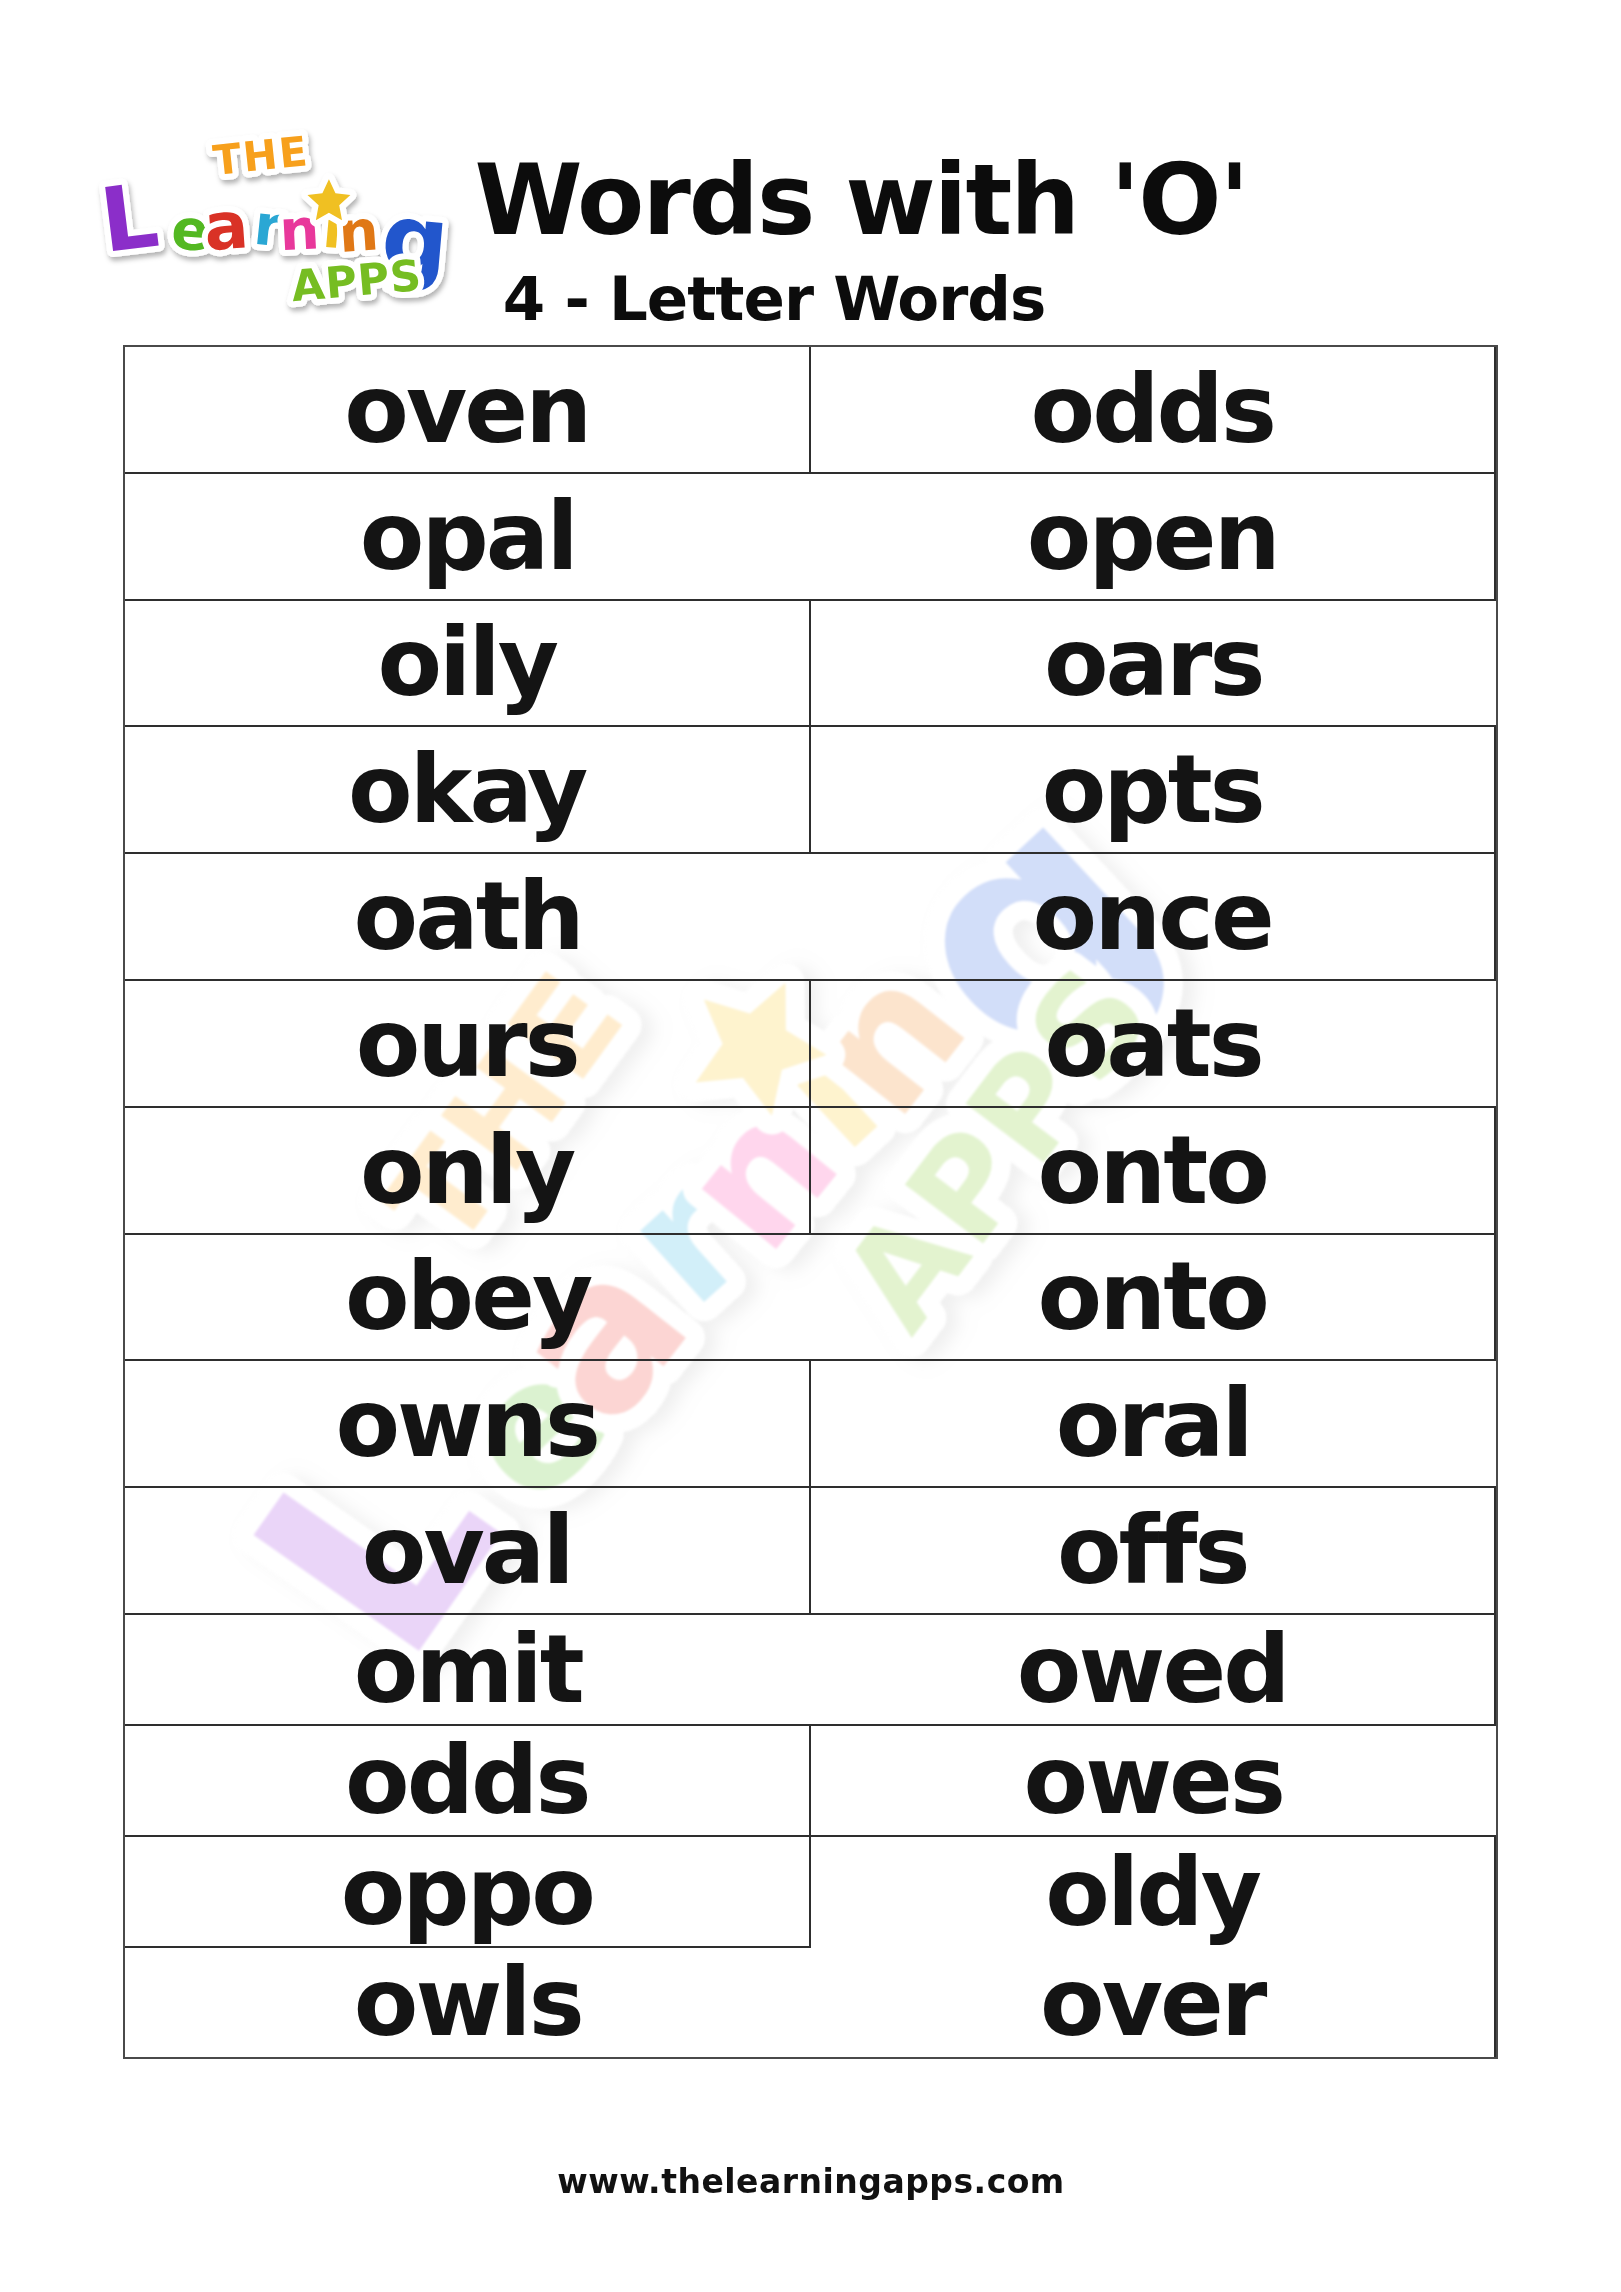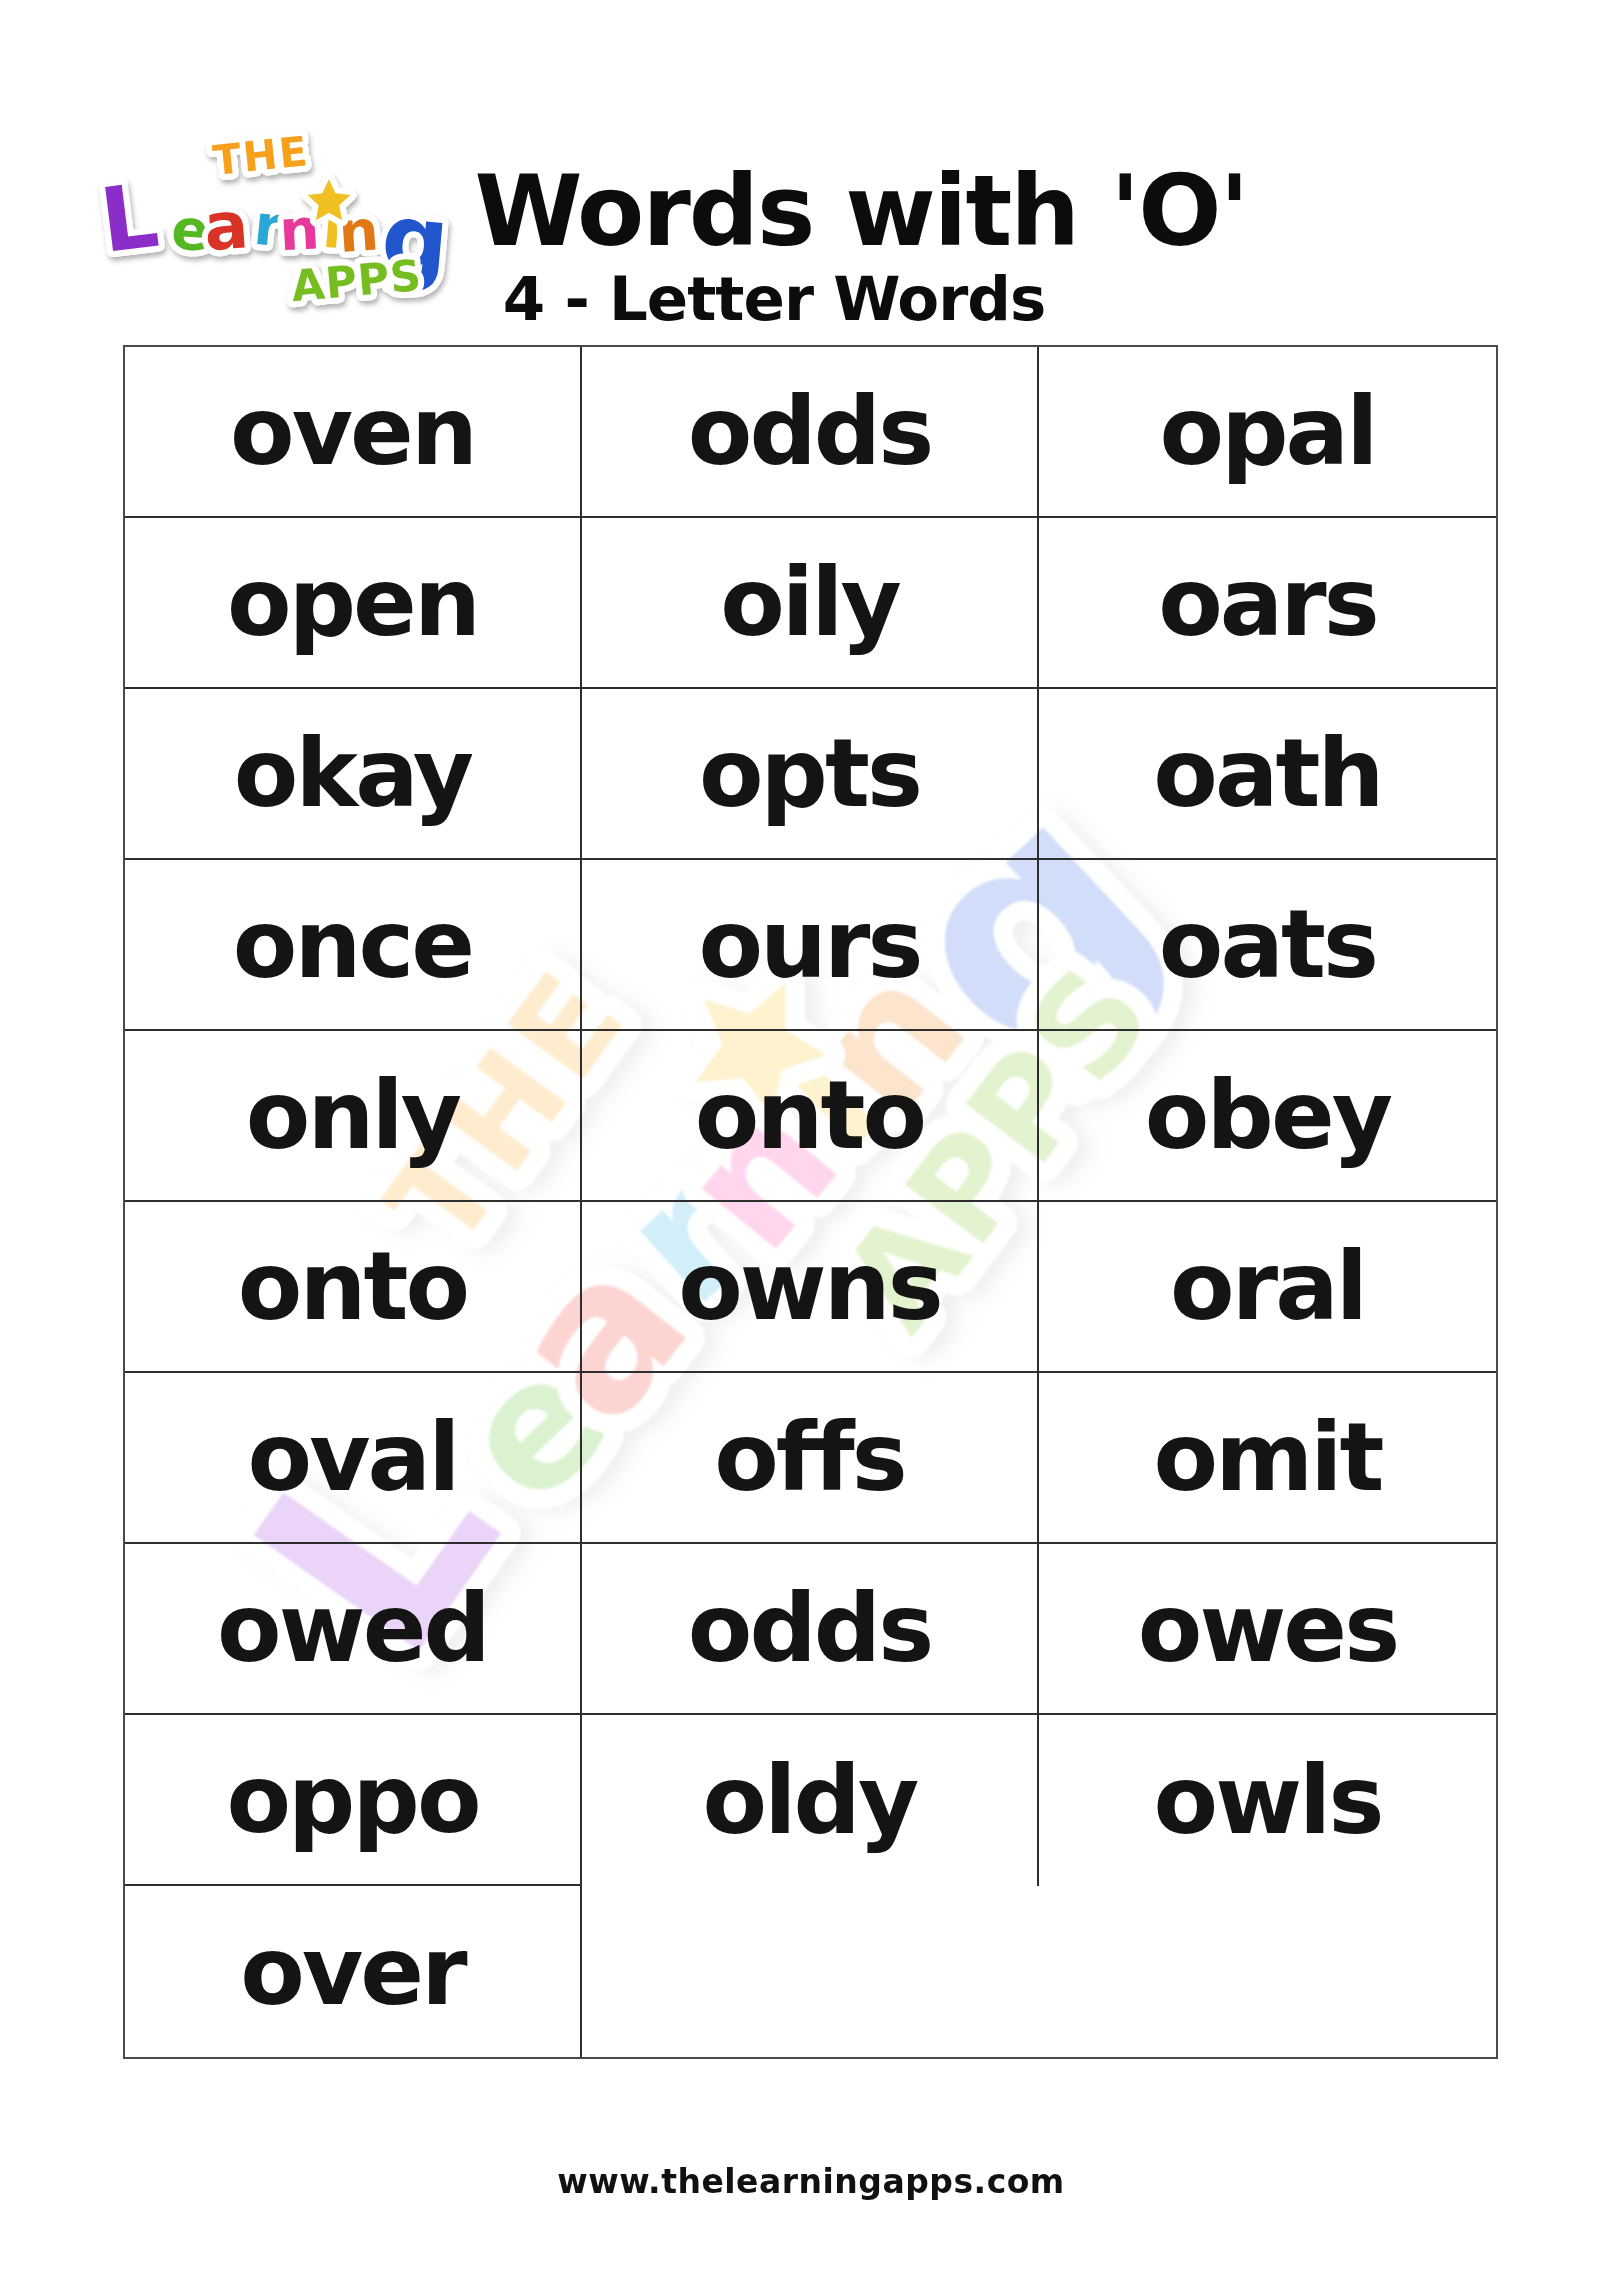--- a/index.html
+++ b/index.html
@@ -5,36 +5,36 @@
   html,body{margin:0;padding:0;background:#ffffff;}
   body{width:1621px;height:2293px;position:relative;overflow:hidden;
        font-family:"DejaVu Sans",sans-serif;}
   .page{position:absolute;inset:0;background:#ffffff;}
 
   
   .logo-box{position:absolute;left:90px;top:110px;width:392px;height:201px;z-index:3;}
   .logo-box svg{width:100%;height:100%;overflow:visible;}
 
   
-  .title{position:absolute;left:861px;top:154px;transform:translateX(-50%);
+  .title{position:absolute;left:861px;top:143px;transform:translateX(-50%);
          font-size:98px;font-weight:bold;letter-spacing:-2px;color:#0c0c0c;
          white-space:nowrap;z-index:3;}
   .subtitle{position:absolute;left:774px;top:263px;transform:translateX(-50%);
             font-size:61px;font-weight:bold;letter-spacing:-1px;color:#0c0c0c;
             white-space:nowrap;z-index:3;}
 
   
   .watermark{position:absolute;left:74px;top:851px;width:1225px;height:627px;
              transform:rotate(-48deg);opacity:0.20;z-index:1;pointer-events:none;
              filter:blur(1px) saturate(1.15);}
   .watermark svg{width:100%;height:100%;overflow:visible;}
 
   
   .grid{position:absolute;left:123px;top:345px;width:1375px;height:1714px;
-        display:grid;grid-template-columns:repeat(3,1fr);grid-template-rows:repeat(10,1fr);
+        display:grid;grid-template-columns:repeat(2,1fr);grid-template-rows:repeat(10,1fr);
         border:2px solid #4a4a4a;z-index:2;box-sizing:border-box;}
   .cell{border-right:2px solid #2e2e2e;border-bottom:2px solid #2e2e2e;
         display:flex;align-items:center;justify-content:center;
         font-size:94px;font-weight:bold;letter-spacing:-2.9px;color:#141414;
         box-sizing:border-box;}
   .cell:nth-child(3n){border-right:none;}
   .cell:nth-last-child(-n+3){border-bottom:none;}
 
   
   .footer{position:absolute;left:811px;top:2162px;transform:translateX(-50%);

